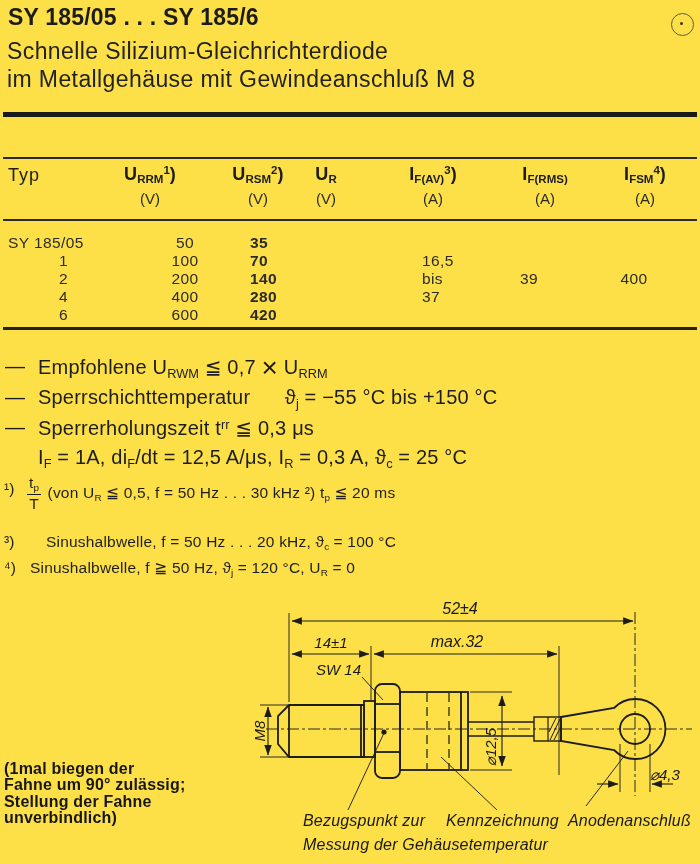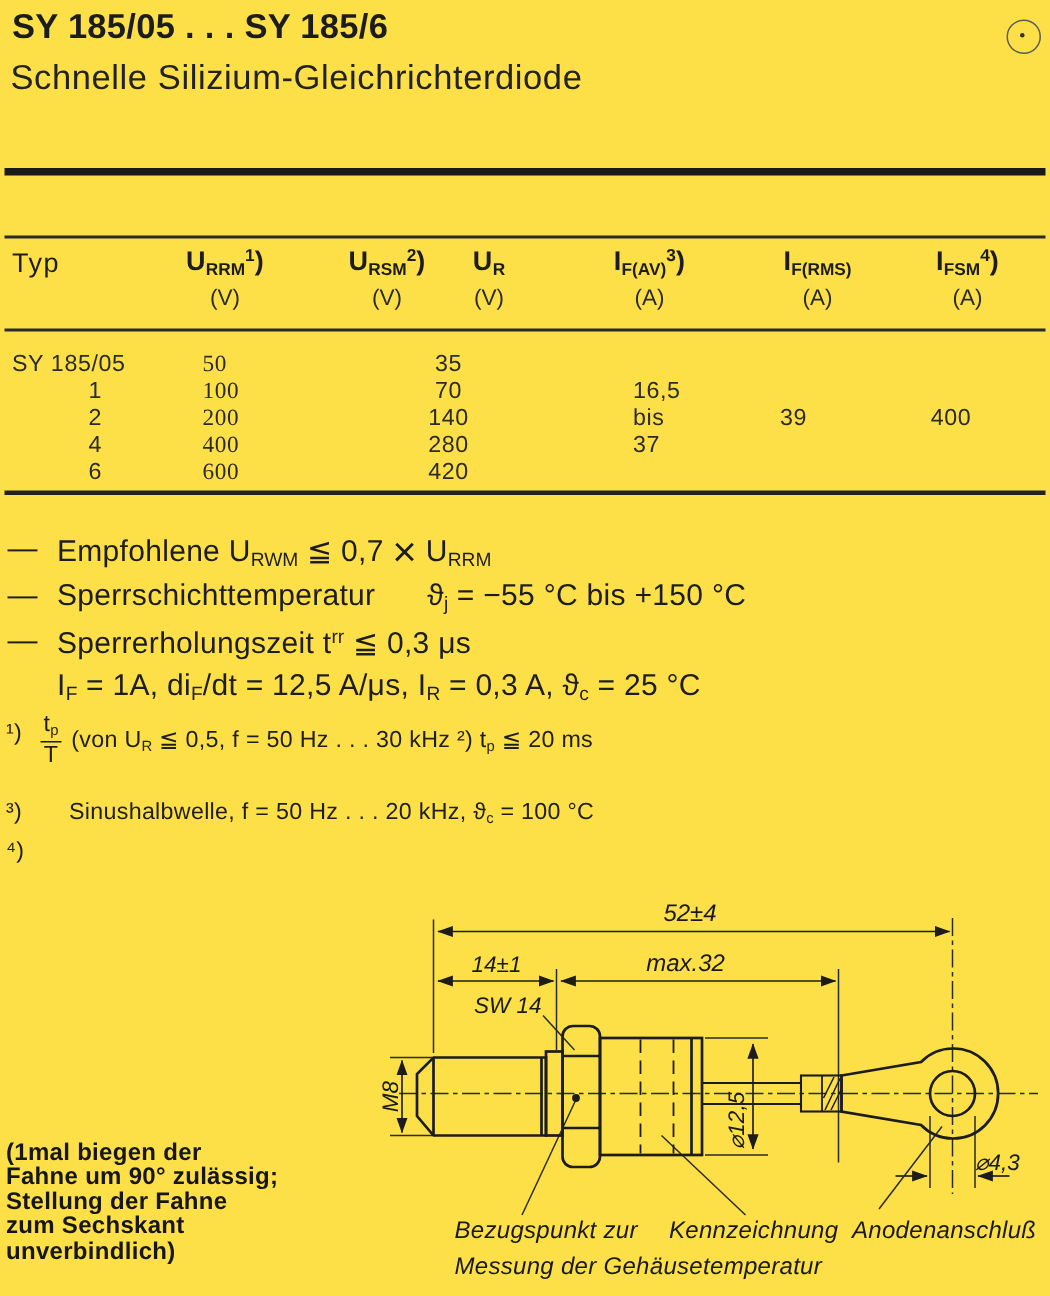--- a/index.html
+++ b/index.html
@@ -22,22 +22,22 @@
   
   .hcell{top:164px;text-align:center;font-size:18px;font-weight:700;letter-spacing:.2px;}
   .ucell{top:190px;text-align:center;font-size:15px;font-weight:400;color:#2a2a2a;}
   .typ-h{left:8px;top:165px;font-size:18px;font-weight:400;letter-spacing:1px;}
   sub{font-size:64%;vertical-align:-0.28em;letter-spacing:0;}
   sup{font-size:64%;vertical-align:0.5em;letter-spacing:0;}
   .cell{font-size:15.5px;color:#2b2b2b;letter-spacing:.4px;}
   .r0{top:234px;} .r1{top:252px;} .r2{top:270px;} .r3{top:288px;} .r4{top:306px;}
   .c-typ0{left:8px;width:110px;}
   .c-typ{left:8px;width:60px;text-align:right;}
-  .c-urrm{left:135px;width:100px;text-align:left;font-family:Liberation Serif, serif;}
-  .c-ur{left:250px;width:98px;text-align:center;}
+  .c-urrm{left:135px;width:100px;text-align:center;}
+  .c-ur{left:250px;width:98px;text-align:left;font-weight:bold;}
   .c-ifav{left:422px;width:62px;}
   .c-ifrms{left:520px;width:48px;text-align:left;}
   .c-ifsm{left:608px;width:52px;text-align:center;}
   
   .note{display:flex;font-size:20px;color:#1d1d1d;letter-spacing:.2px;}
   .note .dash{width:33px;flex:0 0 33px;}
   .n1{left:5px;top:355px;} .n2{left:5px;top:386px;} .n3{left:5px;top:416px;}
   .n4{left:38px;top:446px;}
   .rich{white-space:pre-wrap;}
   .bigx{font-size:1.4em;line-height:.8;vertical-align:-0.12em;}
@@ -60,20 +60,21 @@
   svg.draw{position:absolute;left:0;top:0;pointer-events:none;}
   svg.draw text{font-family:"Liberation Sans",sans-serif;font-style:italic;fill:#191919;}
 </style>
 </head>
 <body>
 
 <div class="page">
 
   <div class="abs title">SY 185/05 . . . SY 185/6</div>
   <div class="abs subtitle sub1">Schnelle Silizium-Gleichrichterdiode</div>
+  <div class="abs subtitle sub2">im Metallgehäuse mit Gewindeanschluß M 8</div>
   <div class="abs logo">
       <i></i>
     </div>
 
   <div class="abs rule rl-thick"></div>
   <div class="abs rule rl-t1"></div>
   <div class="abs rule rl-t2"></div>
   <div class="abs rule rl-t3"></div>
 
   <div class="abs typ-h">Typ</div>
@@ -131,20 +132,21 @@
     <span class="rich">I<sub>F</sub> = 1A, di<sub>F</sub>/dt = 12,5 A/μs, I<sub>R</sub> = 0,3 A, ϑ<sub>c</sub> = 25 °C</span>
   </div>
 
   <div class="abs fn fm1">¹)</div>
   <div class="abs fn fb1">
       <span class="rich"><span class="frac"><span class="fnum">t<sub>p</sub></span><span class="fden">T</span></span> (von U<sub>R</sub> ≦ 0,5, f = 50 Hz . . . 30 kHz ²) t<sub>p</sub> ≦ 20 ms</span>
     </div>
   <div class="abs fn fm3">³)</div>
   <div class="abs fn fb3"><span class="rich">Sinushalbwelle, f = 50 Hz . . . 20 kHz, ϑ<sub>c</sub> = 100 °C</span></div>
   <div class="abs fn fm4">⁴)</div>
+  <div class="abs fn fb4"><span class="rich">Sinushalbwelle, f ≧ 50 Hz, ϑ<sub>j</sub> = 120 °C, U<sub>R</sub> = 0</span></div>
 
   <svg class="draw" width="700" height="864" viewBox="0 0 700 864">
     <defs>
       <marker id="arr" viewBox="0 0 10 8" refX="9" refY="4" markerWidth="10" markerHeight="8" orient="auto-start-reverse">
         <path d="M0,0.6 L9.5,4 L0,7.4 z" fill="#1c1c1c"></path>
       </marker>
     </defs>
 
     <g stroke="#2a2a2a" stroke-width="1">
       <line x1="266" y1="729" x2="692" y2="729" stroke-dasharray="12 3 3 3"></line>
@@ -222,17 +224,16 @@
 
   <div class="abs dlabel lab-ref1">Bezugspunkt zur</div>
   <div class="abs dlabel lab-ref2">Messung der Gehäusetemperatur</div>
   <div class="abs dlabel lab-mark">Kennzeichnung</div>
   <div class="abs dlabel lab-anode">Anodenanschluß</div>
 
   <div class="abs sidenote">
     <div>(1mal biegen der</div>
     <div>Fahne um 90° zulässig;</div>
     <div>Stellung der Fahne</div>
-    <div>zum Sechskant</div>
     <div>unverbindlich)</div>
   </div>
 
 </div>
 
 </body></html>

